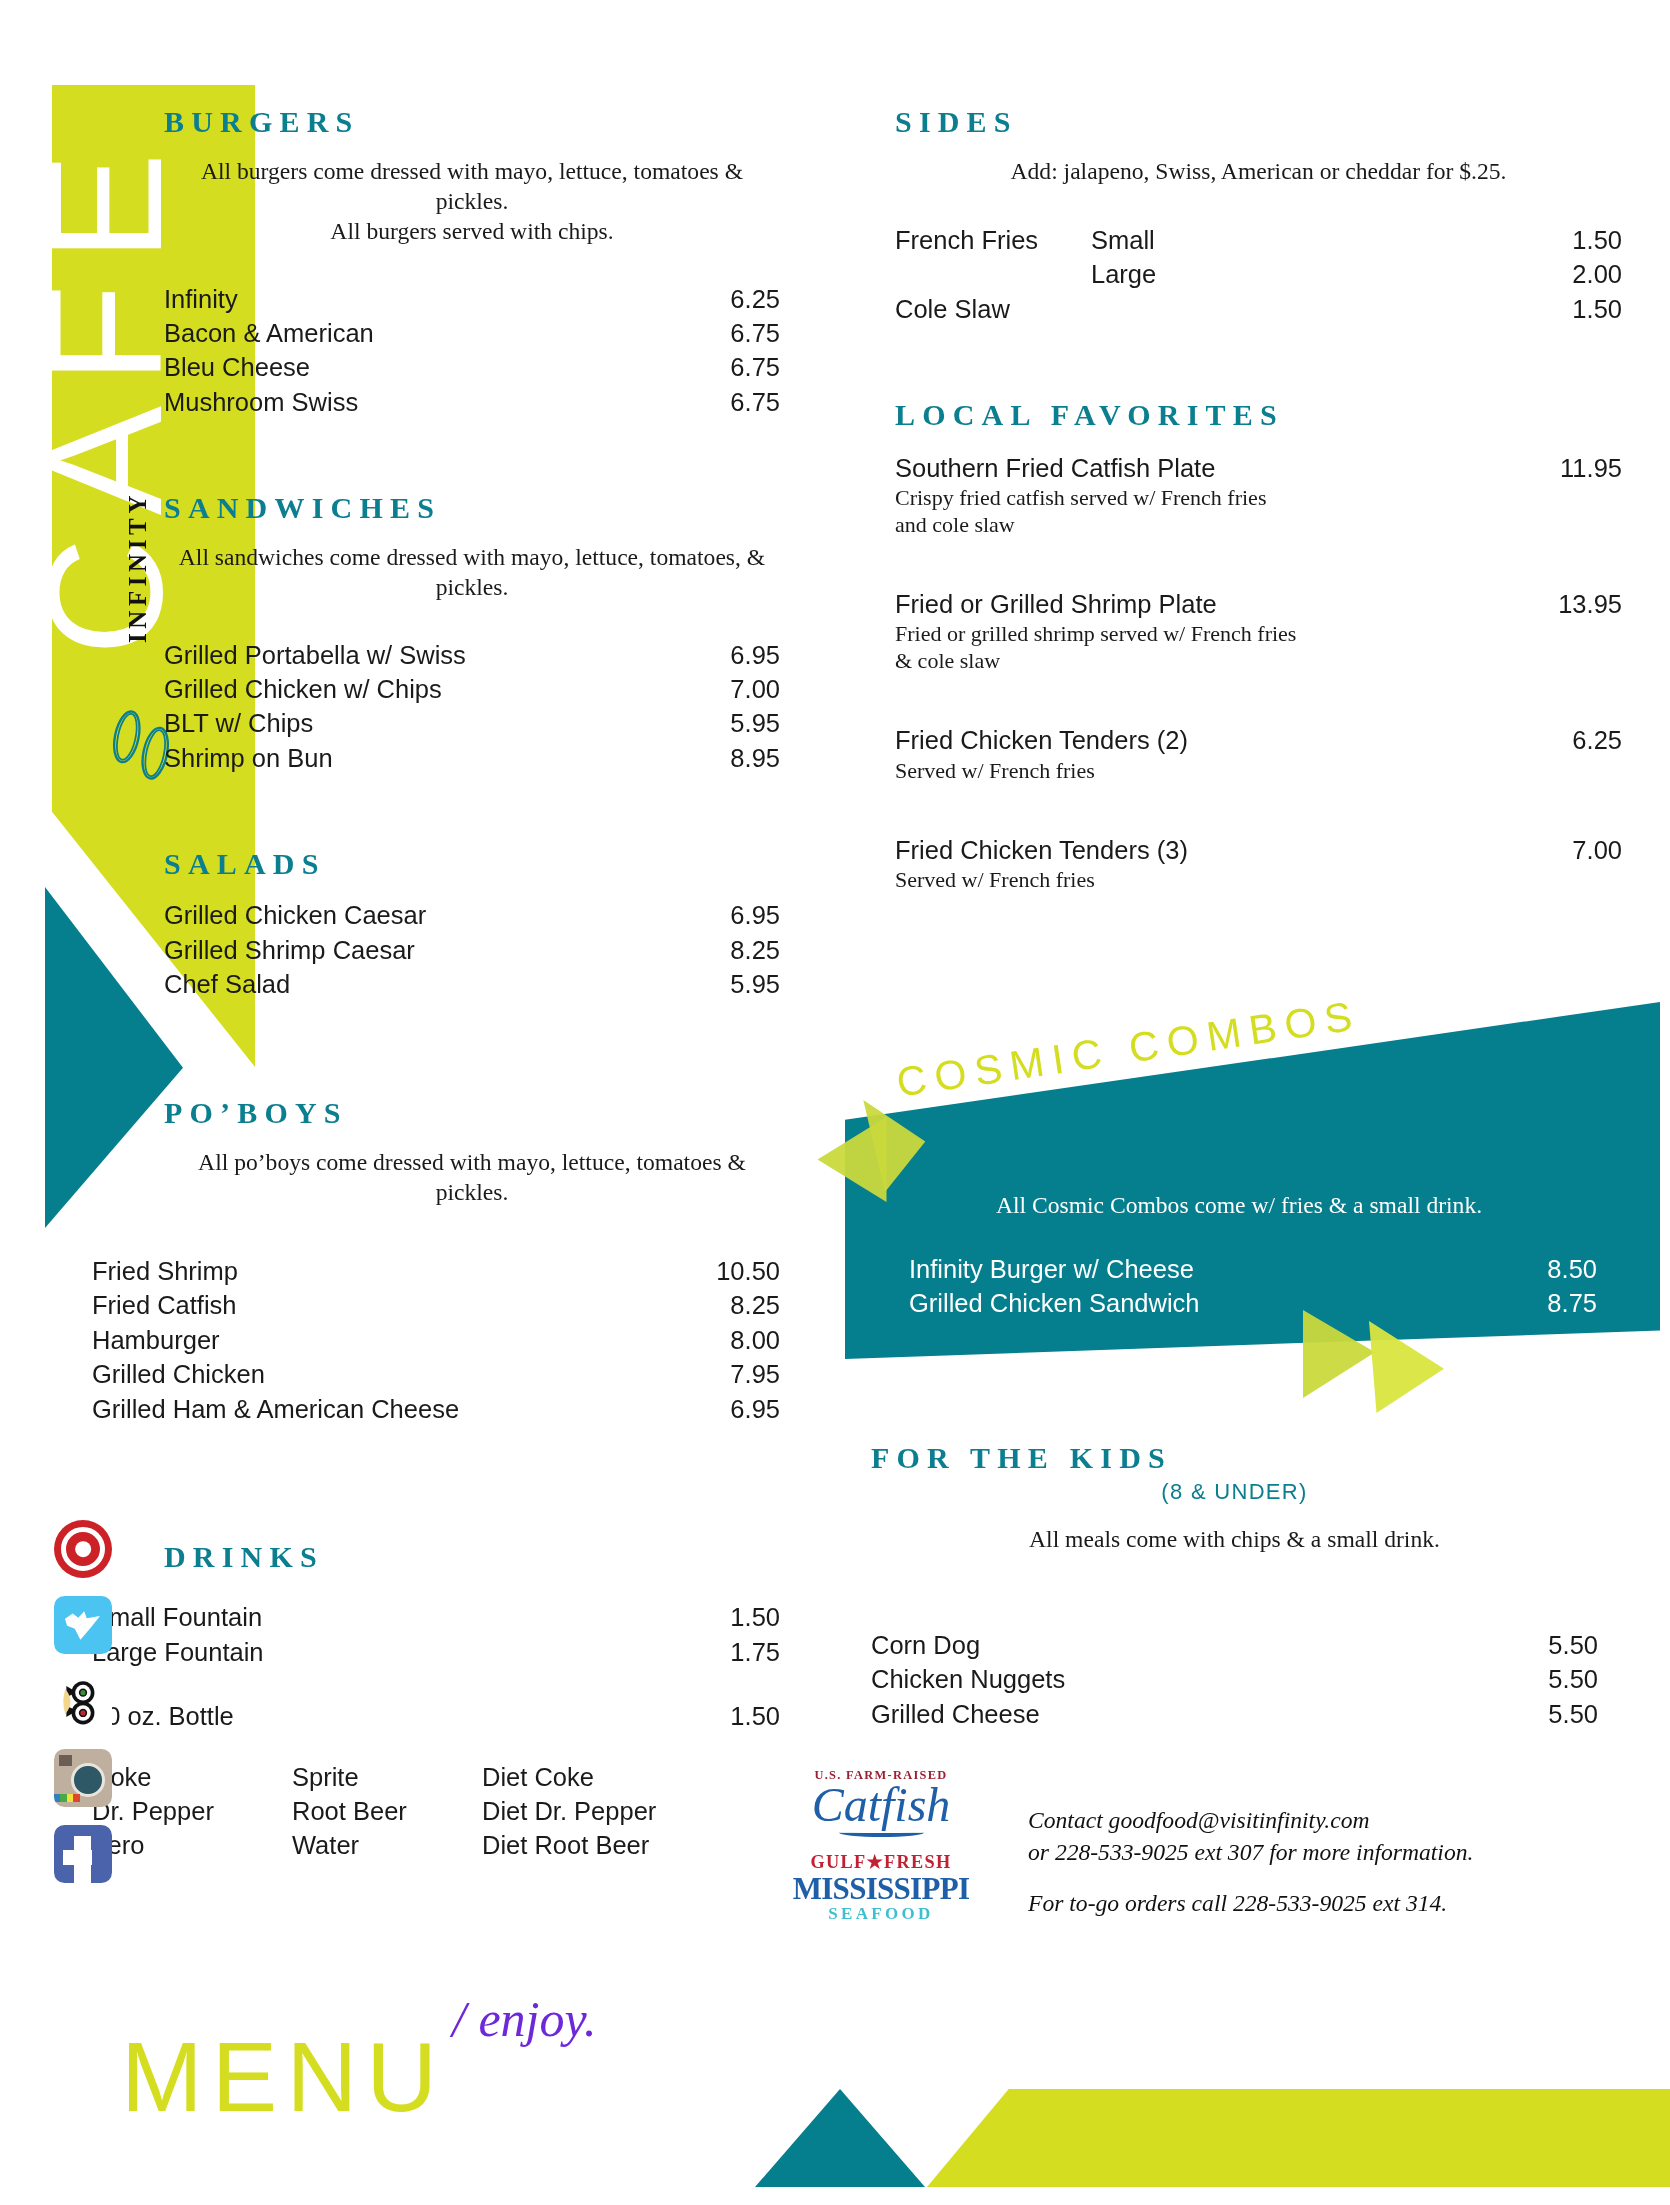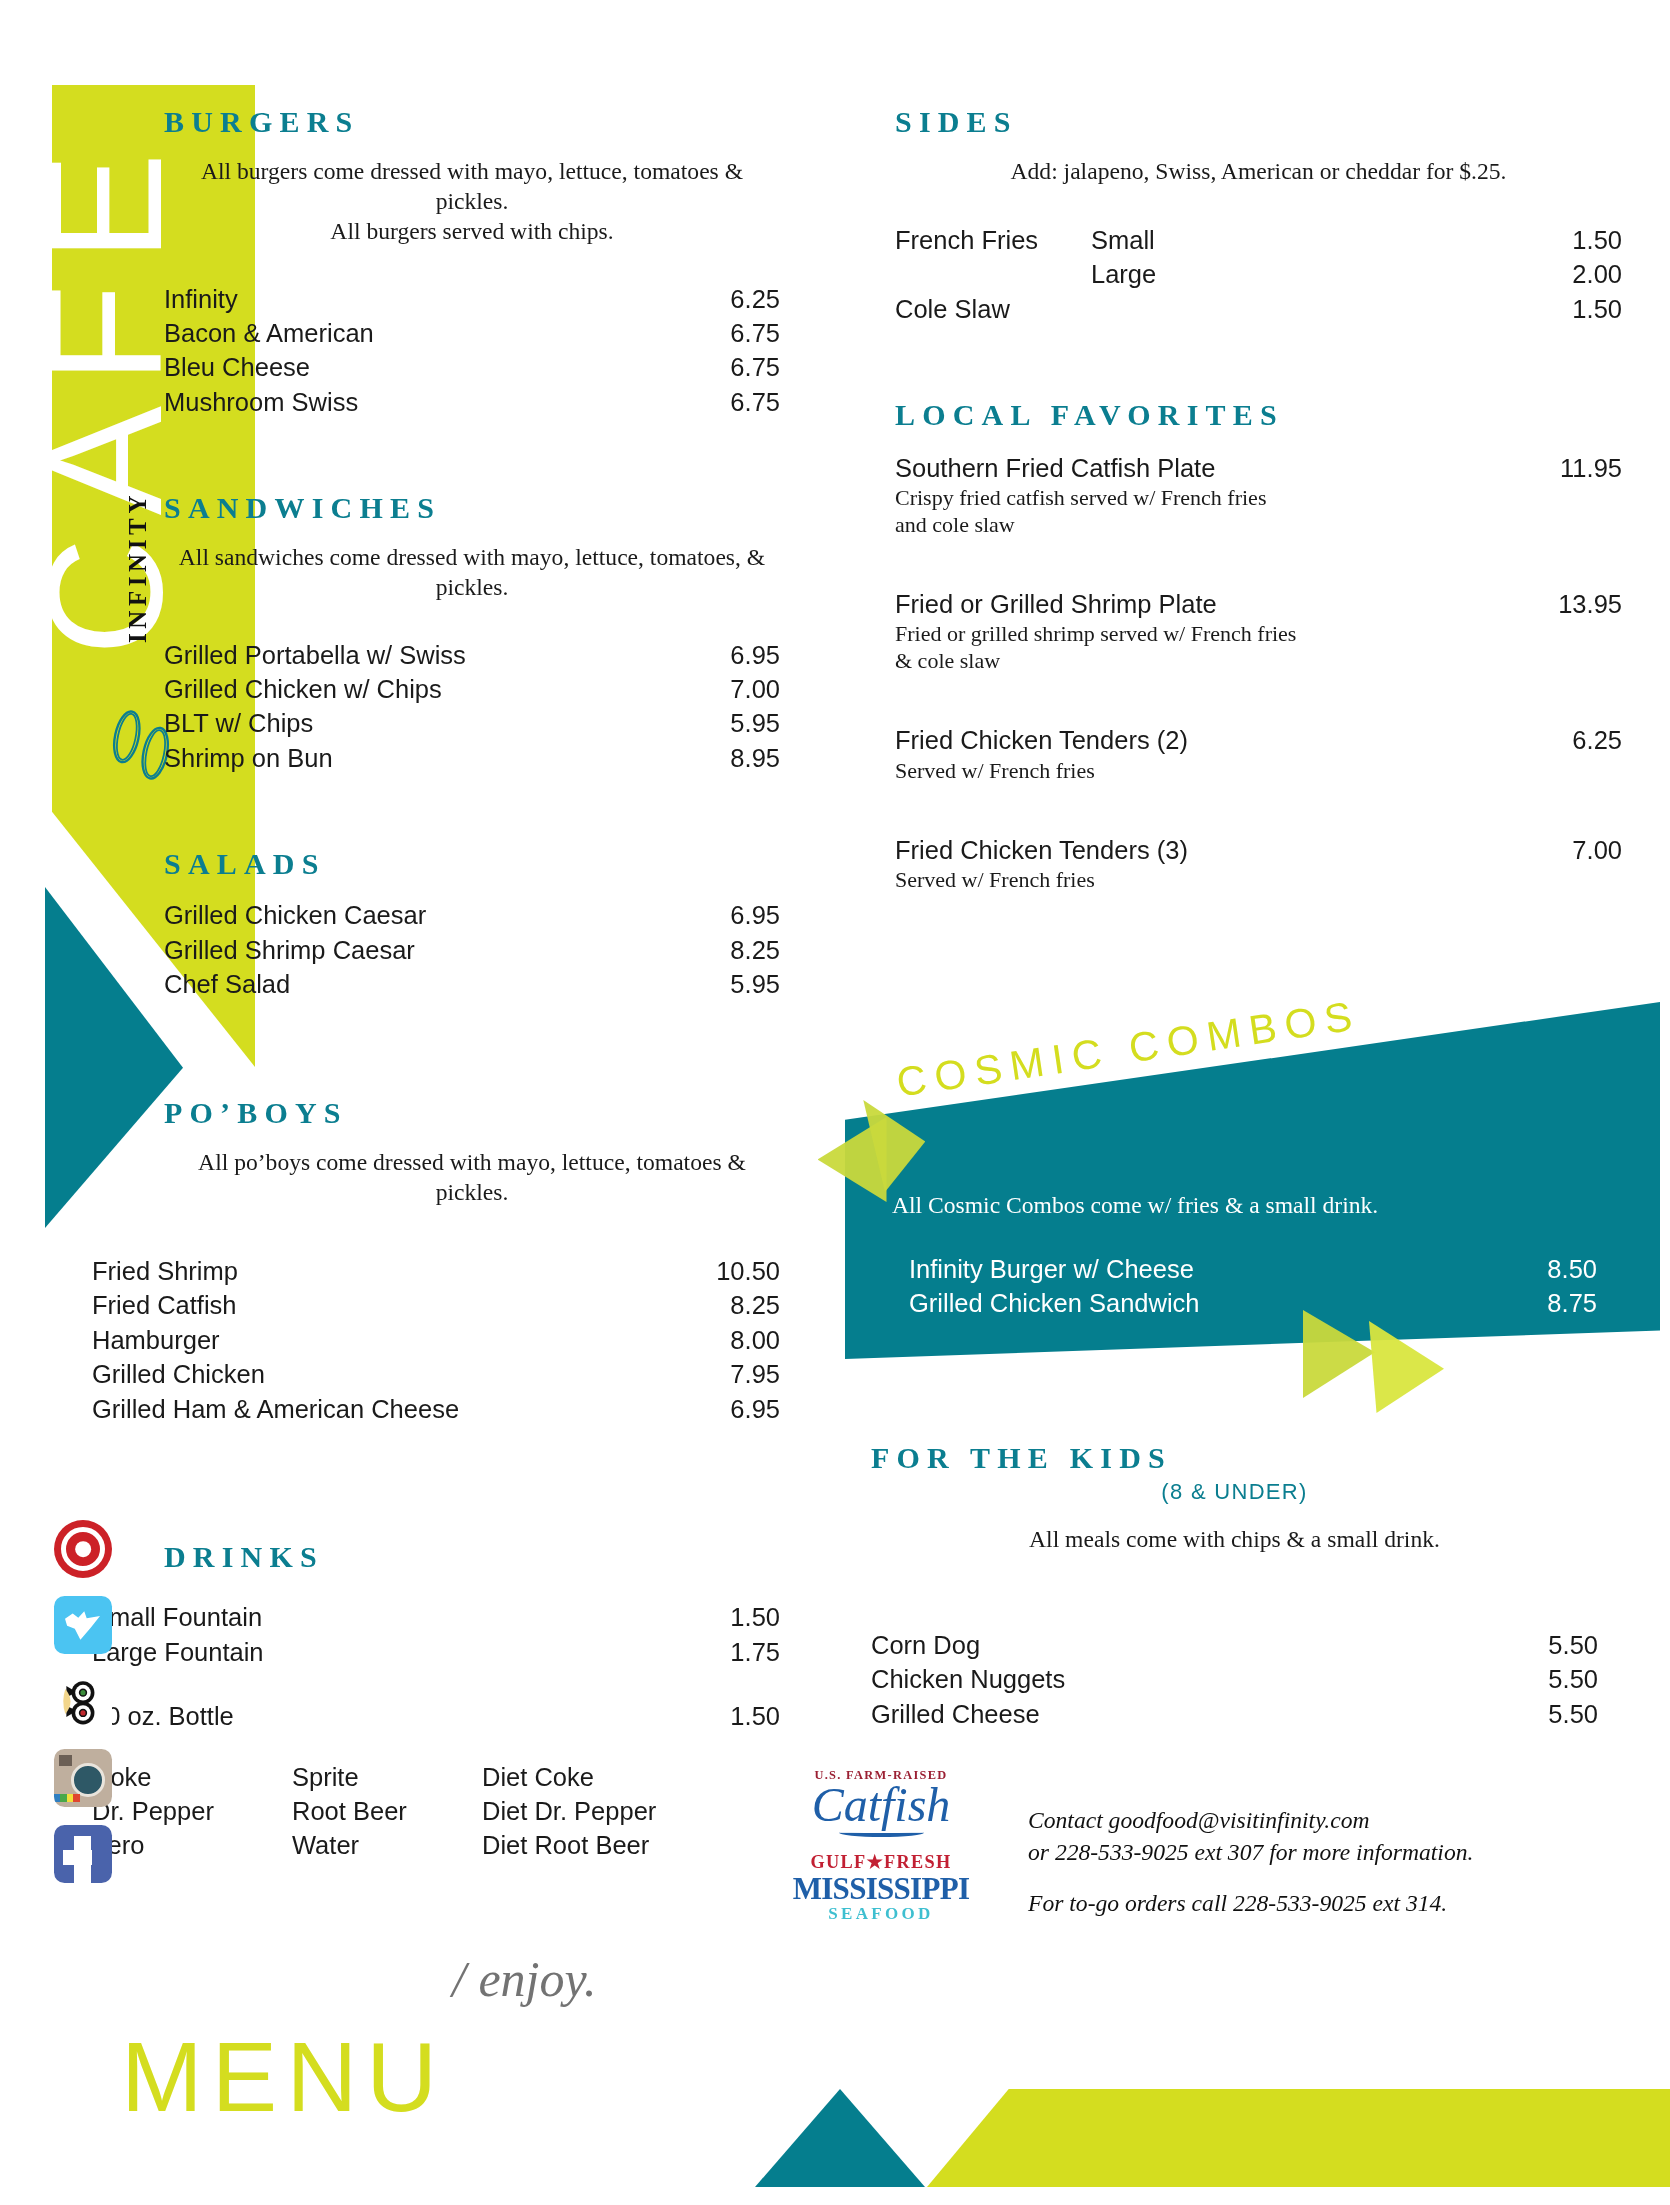--- a/index.html
+++ b/index.html
@@ -118,21 +118,21 @@
   #cc-tri-d{left:524px;top:319px;width:75px;height:92px;background:#D9E63F;
             clip-path:polygon(0 0,100% 52%,10% 100%);opacity:.95;}
   #cosmic-title{
     position:absolute;left:52px;top:58px;width:701px;
     transform:rotate(-8.4deg);transform-origin:left center;
     font-family:"Liberation Sans", sans-serif;font-weight:400;
     font-size:41px;letter-spacing:8.5px;color:#D4DD1F;white-space:nowrap;
   }
   #cosmic-sub{
     position:absolute;left:47px;top:190px;width:694px;
-    font-family:"Liberation Serif", serif;font-size:23.6px;color:#ffffff;
+    font-family:"Liberation Serif", serif;font-size:23.6px;color:#ffffff;text-align:center;
   }
   #cosmic-items{
     position:absolute;left:64px;top:250px;width:688px;
     font-family:"Liberation Sans", sans-serif;font-weight:300;
     font-size:25.5px;color:#ffffff;
   }
 
   
   #kids{position:absolute;left:871px;top:1441px;width:727px;}
   .kids-sub{
@@ -177,23 +177,23 @@
   #catering{position:absolute;left:1028px;top:1808px;width:642px;
      font-family:"Liberation Serif", serif;font-style:italic;
      font-size:23.6px;line-height:1.1;color:#111;}
   #catering p{margin:0 0 25px 0;}
   #catering p.tight{margin-bottom:6.5px;}
 
   
   #menu-word{position:absolute;left:121px;top:2021px;
      font-family:"Liberation Sans", sans-serif;font-weight:300;
      font-size:98px;letter-spacing:9.2px;color:#D4DD1F;}
-  #enjoy-word{position:absolute;left:452px;top:1950px;
+  #enjoy-word{position:absolute;left:452px;top:1990px;
      font-family:"Liberation Serif", serif;font-style:italic;
-     font-size:50px;color:#737373;}
+     font-size:50px;color:#6d28d9;}
 </style>
 </head>
 <body>
 
 <div class="shape" id="green-banner"></div>
 <div class="shape" id="teal-arrow"></div>
 <div class="shape" id="bottom-teal-tri"></div>
 <div class="shape" id="bottom-green-bar"></div>
 
 <div id="cafe-word">CAFE</div>

